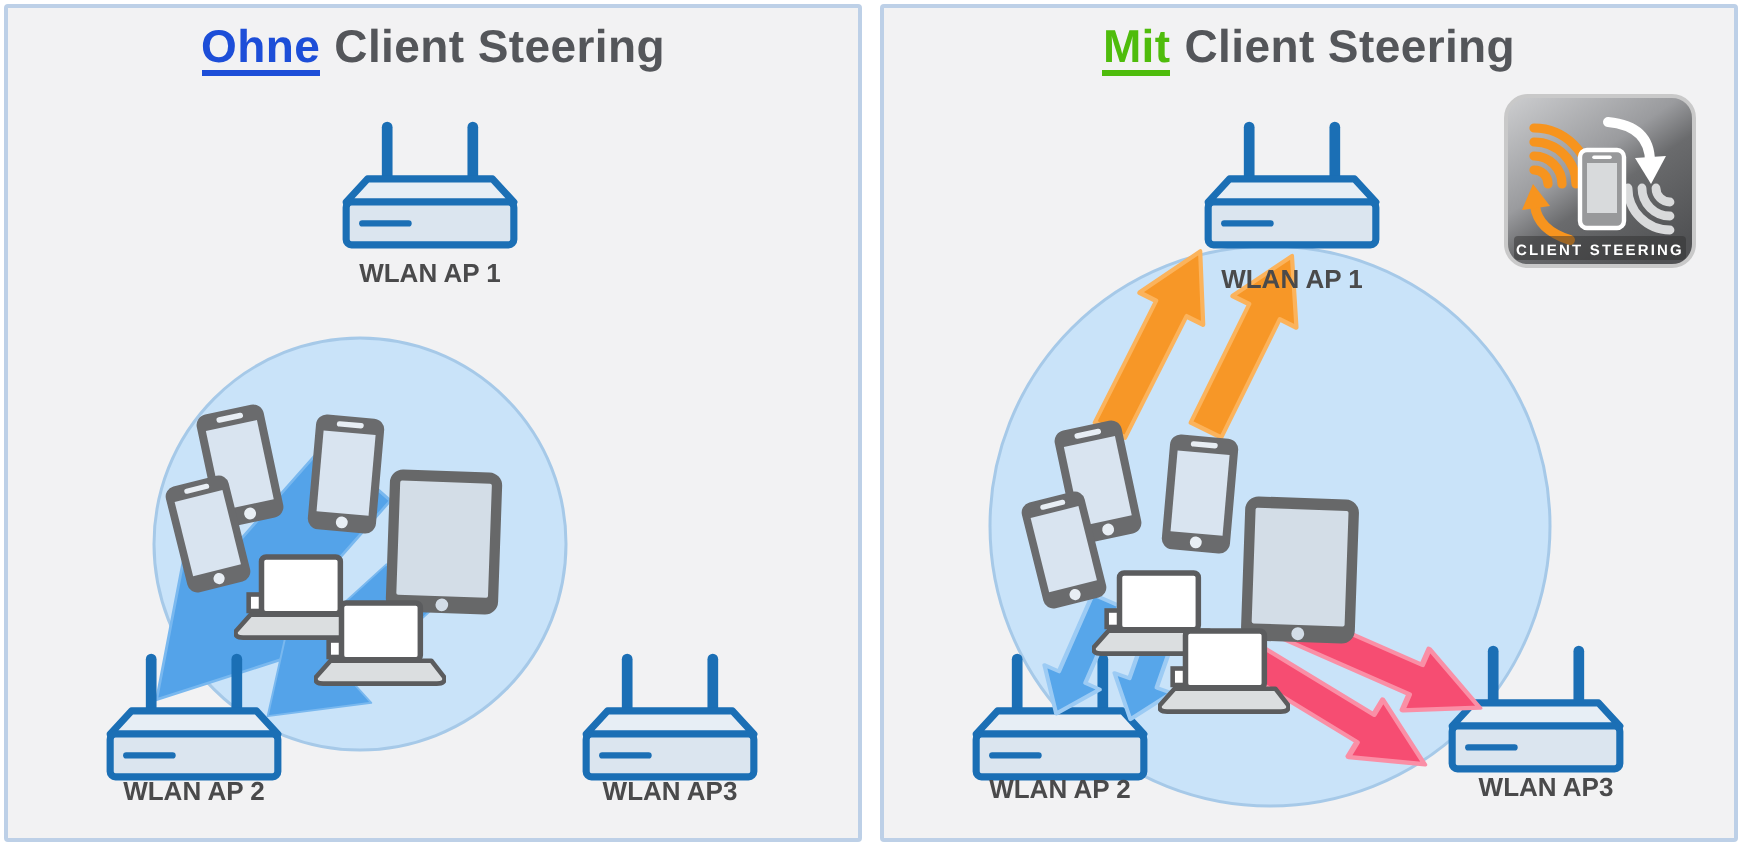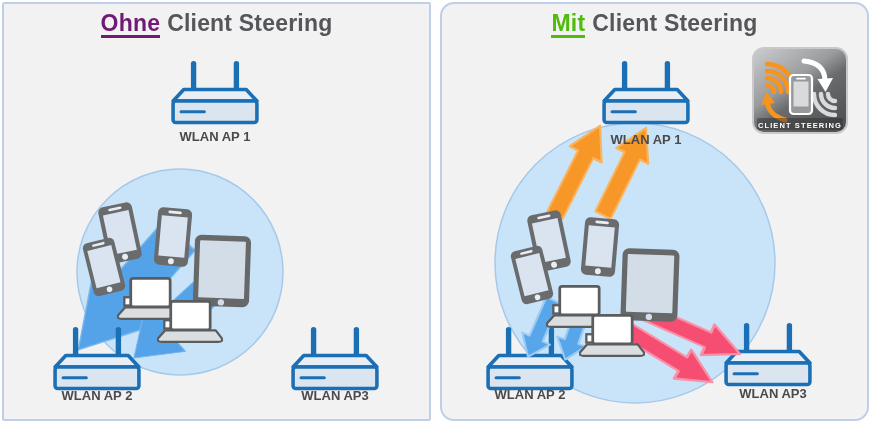--- a/index.html
+++ b/index.html
@@ -1,25 +1,25 @@
 <!DOCTYPE html>
 <html><head>
 <meta charset="utf-8">
 <style>
   html,body{margin:0;padding:0;background:#ffffff;}
   .canvas{position:relative;width:872px;height:425px;background:#ffffff;overflow:hidden;
           font-family:"Liberation Sans", sans-serif;}
   .panel{position:absolute;top:2px;width:429px;height:419px;background:#F2F2F3;
          border:2px solid #BDD0E7;border-radius:2px;box-sizing:border-box;}
   .panel-left{left:2px;}
-  .panel-right{left:440px;border-radius:14px;}
+  .panel-right{left:440px;}
   .panel-title{position:absolute;top:6px;left:0;right:0;text-align:center;
                font-size:23px;font-weight:bold;color:#54565A;letter-spacing:0.2px;z-index:3;}
   .kw{border-bottom:3px solid currentColor;padding-bottom:0px;margin-right:7px;display:inline-block;line-height:1.05;}
-  .kw-red{color:#701a75;}
+  .kw-red{color:#1d4ed8;}
   .kw-green{color:#4FBC0C;}
   .diagram{position:absolute;left:0;top:0;width:425px;height:415px;z-index:1;}
   svg text.ap-label{font-family:"Liberation Sans",sans-serif;font-weight:bold;font-size:13px;fill:#4A4A4B;text-anchor:middle;}
   svg text.badge-text{font-family:"Liberation Sans",sans-serif;font-weight:bold;font-size:7.5px;fill:#ffffff;
                       text-anchor:middle;letter-spacing:1.1px;}
 </style>
 </head>
 <body>
 
 <div class="canvas">

